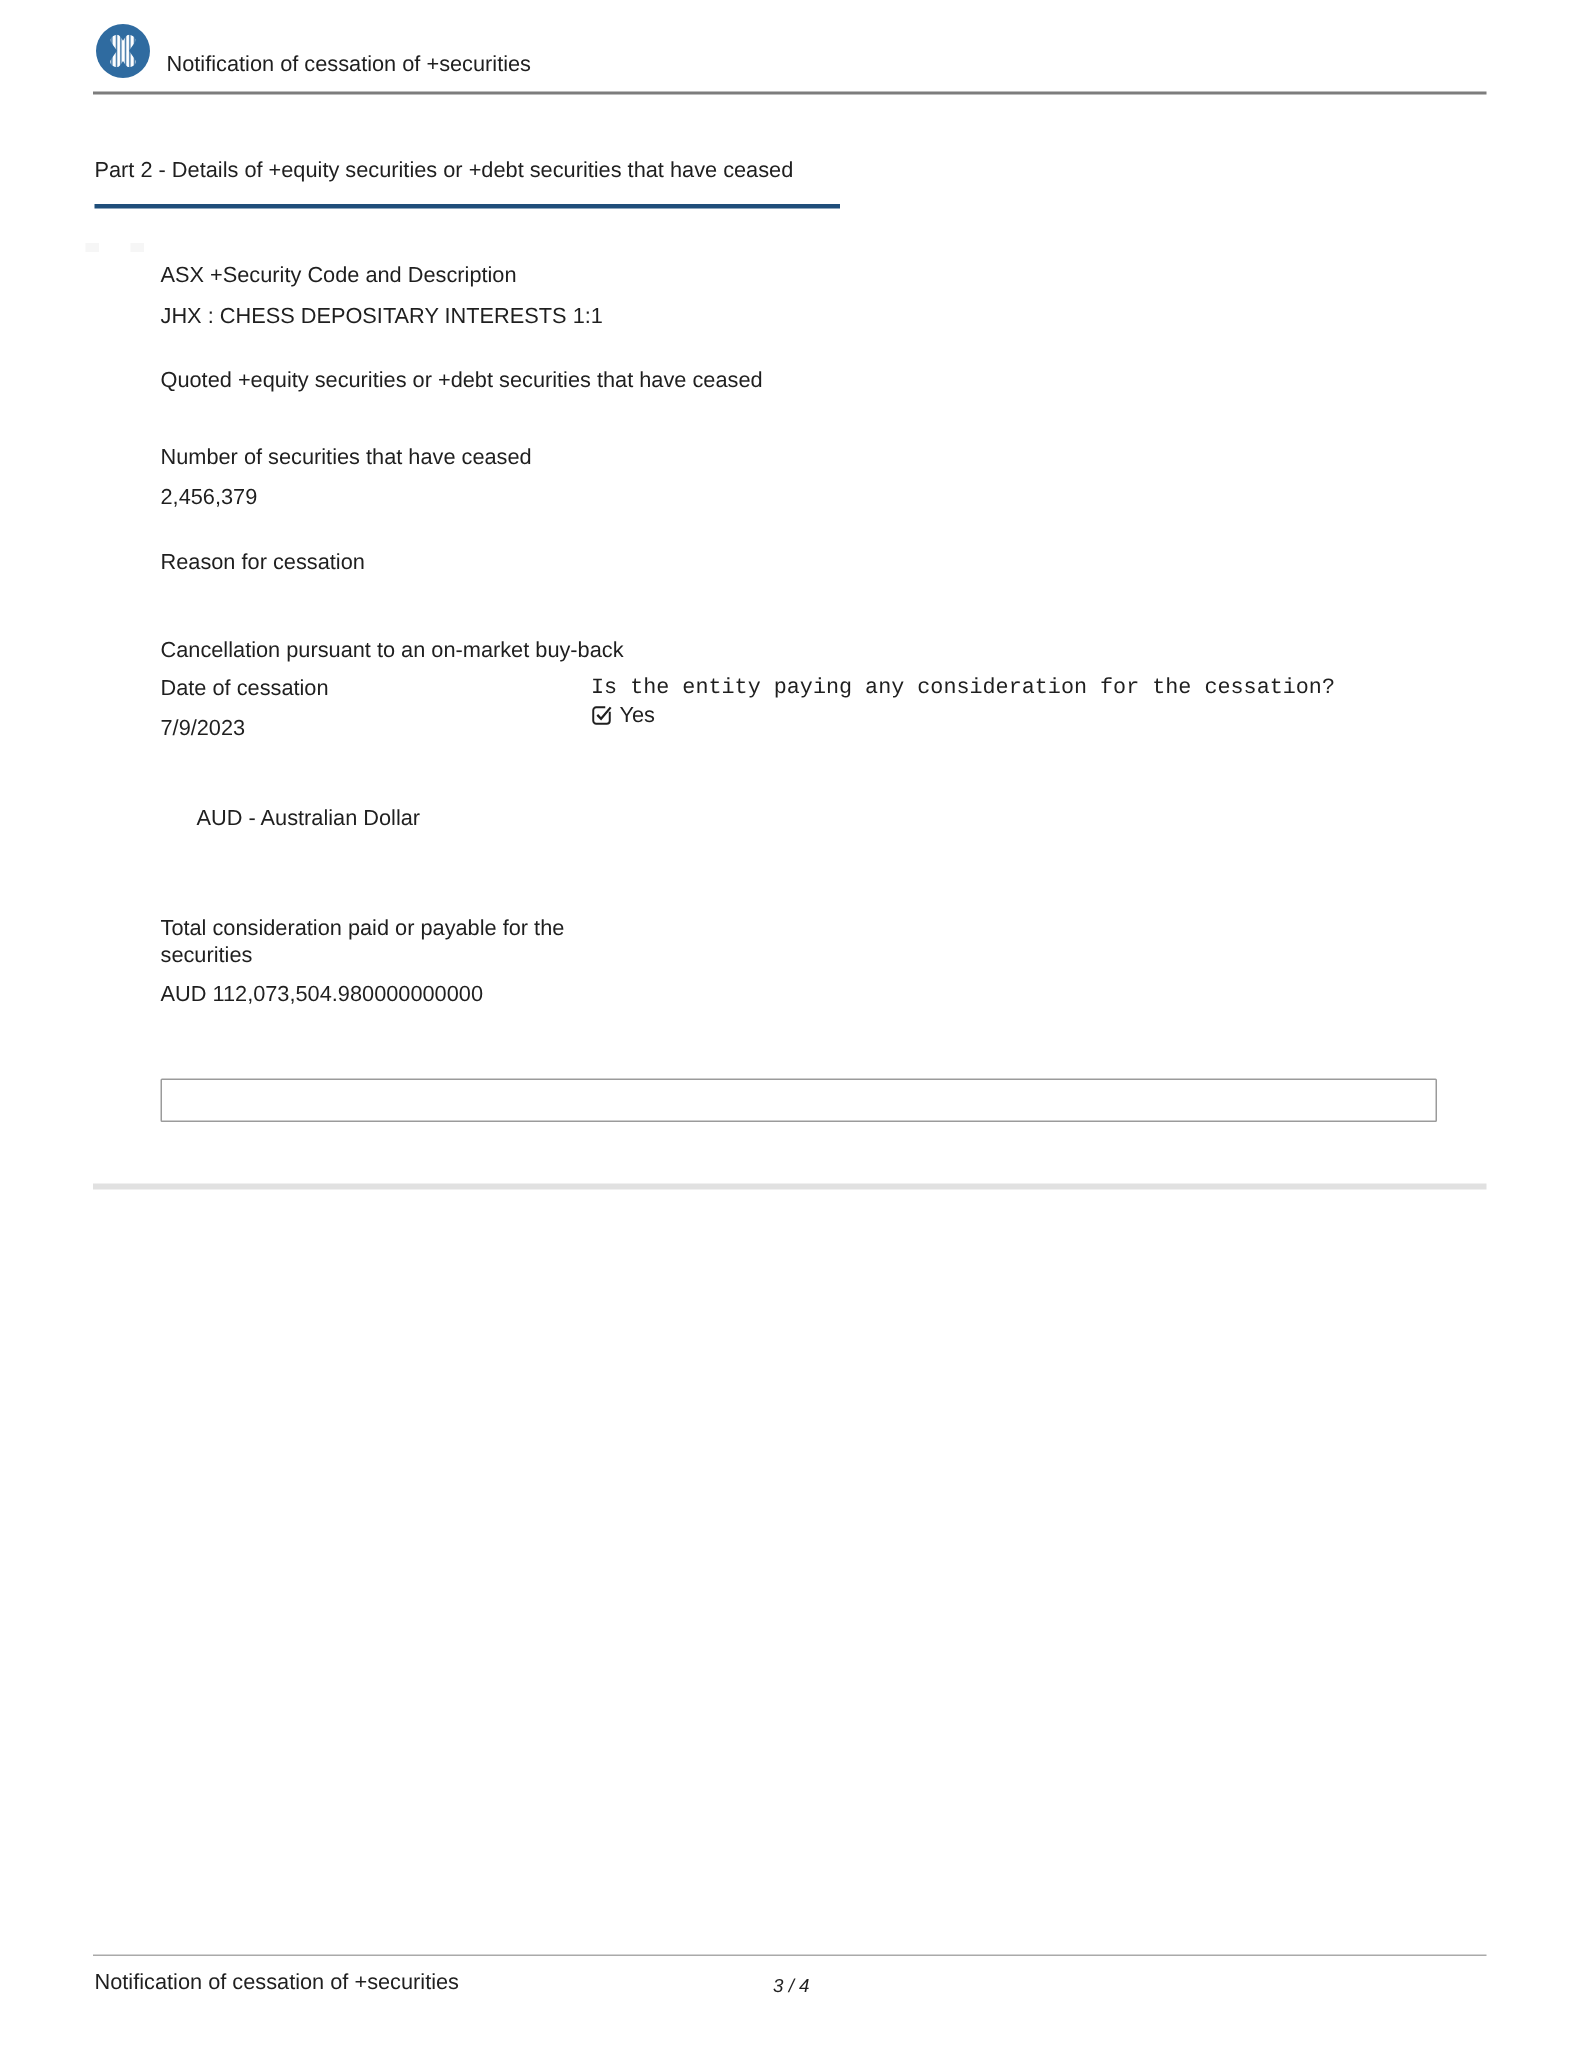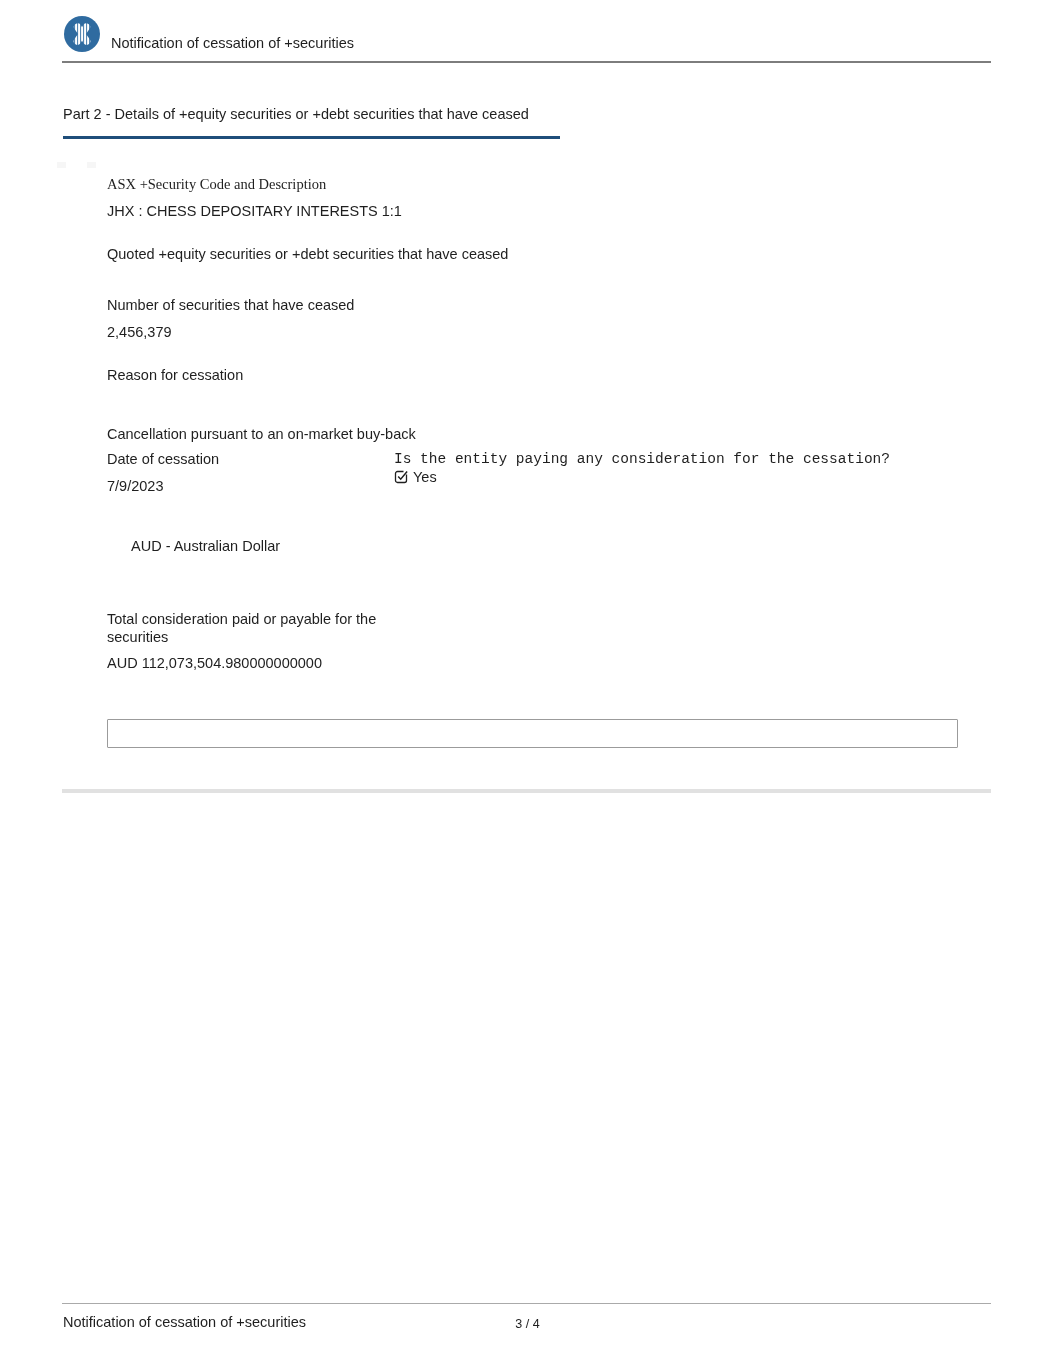--- a/index.html
+++ b/index.html
@@ -58,21 +58,21 @@
   </div>
   <div class="abs" style="left:111px; top:35px;">Notification of cessation of +securities</div>
   <div class="rule hdr-rule" style="left:62px; top:61px; width:929px;"></div>
 
   <div class="abs" style="left:63px; top:106px;">Part 2 - Details of +equity securities or +debt securities that have ceased</div>
   <div class="rule blue-rule" style="left:63px; top:136px; width:497px;"></div>
 
   <div class="abs artifact" style="left:57px; top:162px; width:9px; height:6px;"></div>
   <div class="abs artifact" style="left:87px; top:162px; width:9px; height:6px;"></div>
 
-  <div class="abs label" style="left:107px; top:176px;font-family:Liberation Serif, serif;">ASX +Security Code and Description</div>
+  <div class="abs label" style="left:107px; top:176px;">ASX +Security Code and Description</div>
   <div class="abs value" style="left:107px; top:203px;">JHX : CHESS DEPOSITARY INTERESTS 1:1</div>
 
   <div class="abs" style="left:107px; top:246px;">Quoted +equity securities or +debt securities that have ceased</div>
 
   <div class="abs label" style="left:107px; top:297px;">Number of securities that have ceased</div>
   <div class="abs value" style="left:107px; top:324px;">2,456,379</div>
 
   <div class="abs label" style="left:107px; top:367px;">Reason for cessation</div>
   <div class="abs value" style="left:107px; top:394px;margin-top:32px;">Cancellation pursuant to an on-market buy-back</div>
 
@@ -94,15 +94,15 @@
 
   <div class="abs label wrap" style="left:107px; top:610px; width:285px;">Total consideration paid or payable for the securities</div>
   <div class="abs value" style="left:107px; top:655px;">AUD 112,073,504.980000000000</div>
 
   <input type="text" class="other-input" value="" style="">
 
   <div class="rule thick-rule" style="left:62px; top:789px; width:929px;"></div>
 
   <div class="rule ftr-rule" style="left:62px; top:1303px; width:929px;"></div>
   <div class="abs" style="left:63px; top:1314px;">Notification of cessation of +securities</div>
-  <div class="abs page-num" style="left:0; top:1317px; width:1055px; text-align:center;">3 / 4</div>
+  <div class="abs page-num" style="left:0; top:1317px; width:1055px; text-align:center;font-style:italic;">3 / 4</div>
 
 </div>
 
 </body></html>

